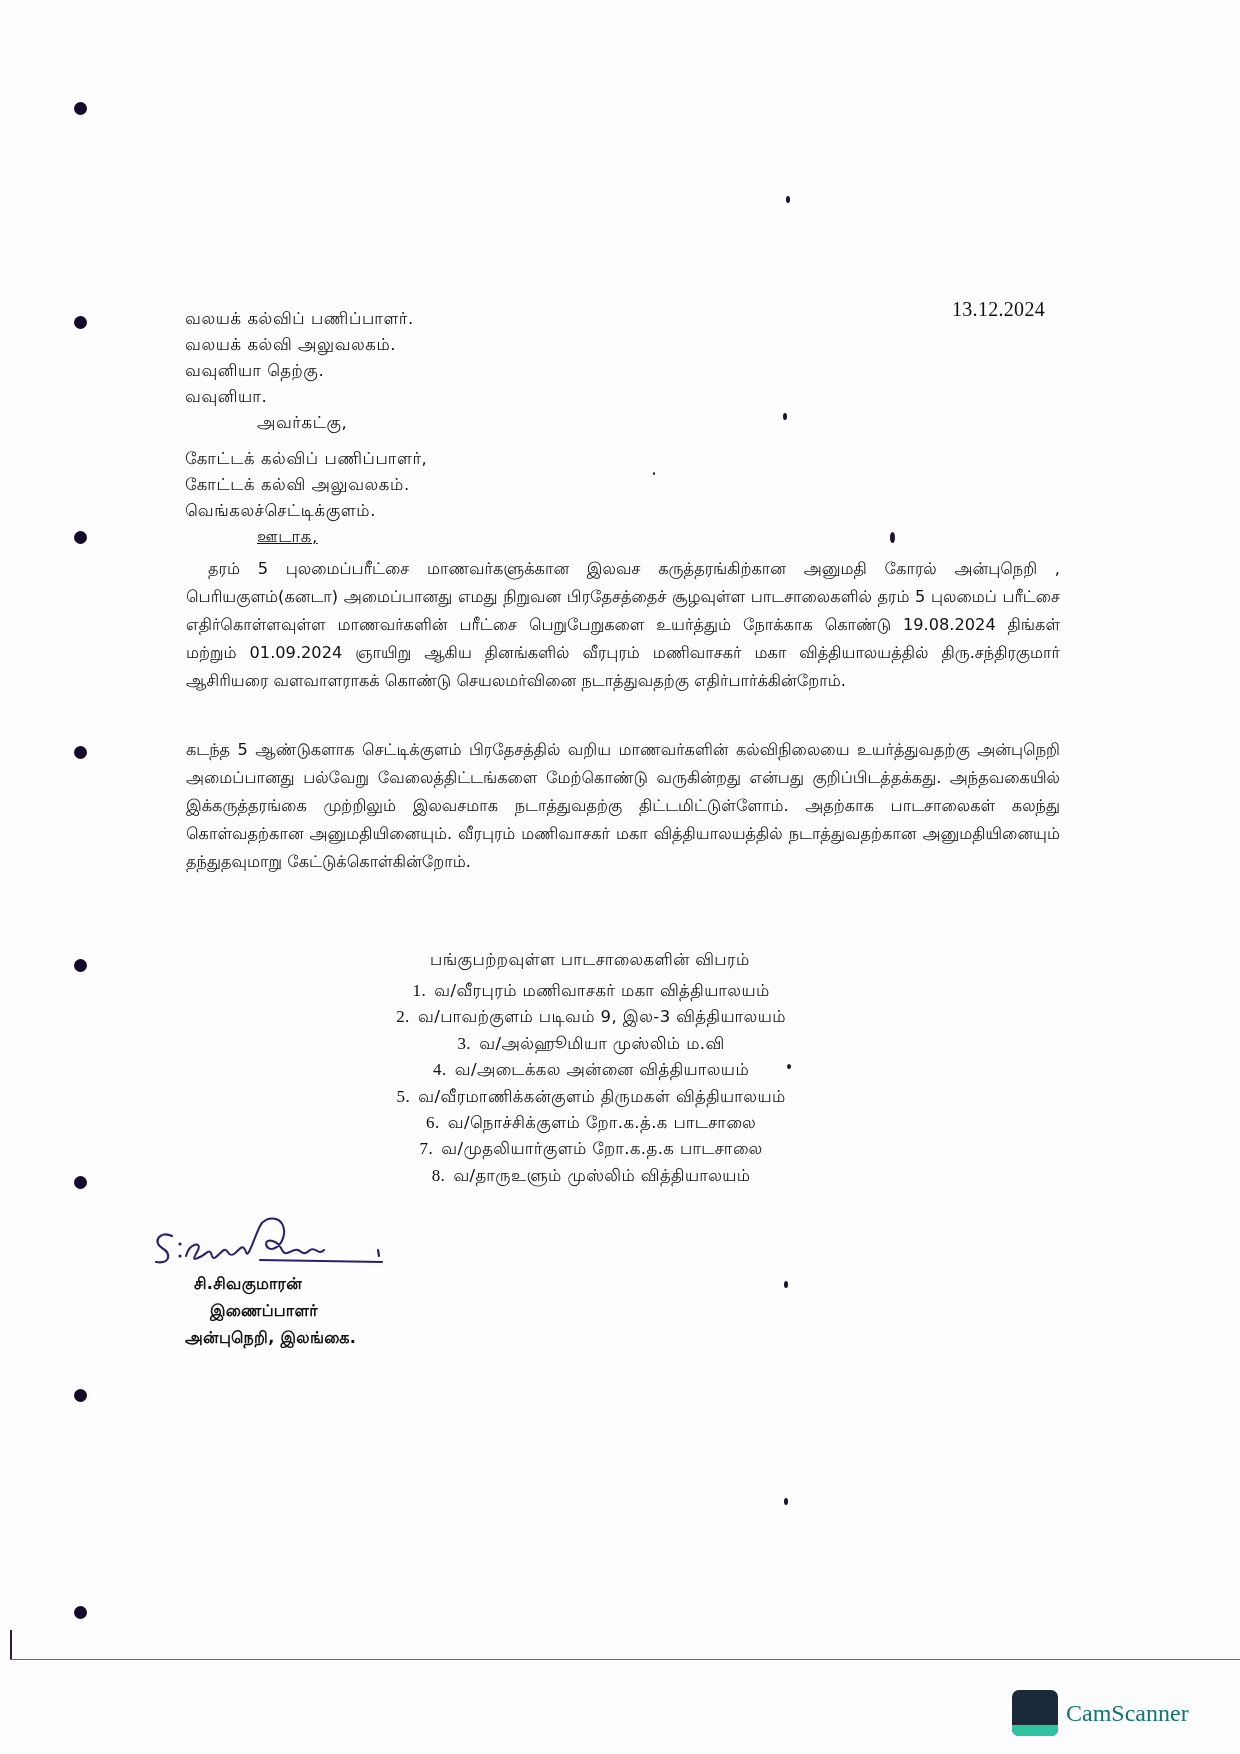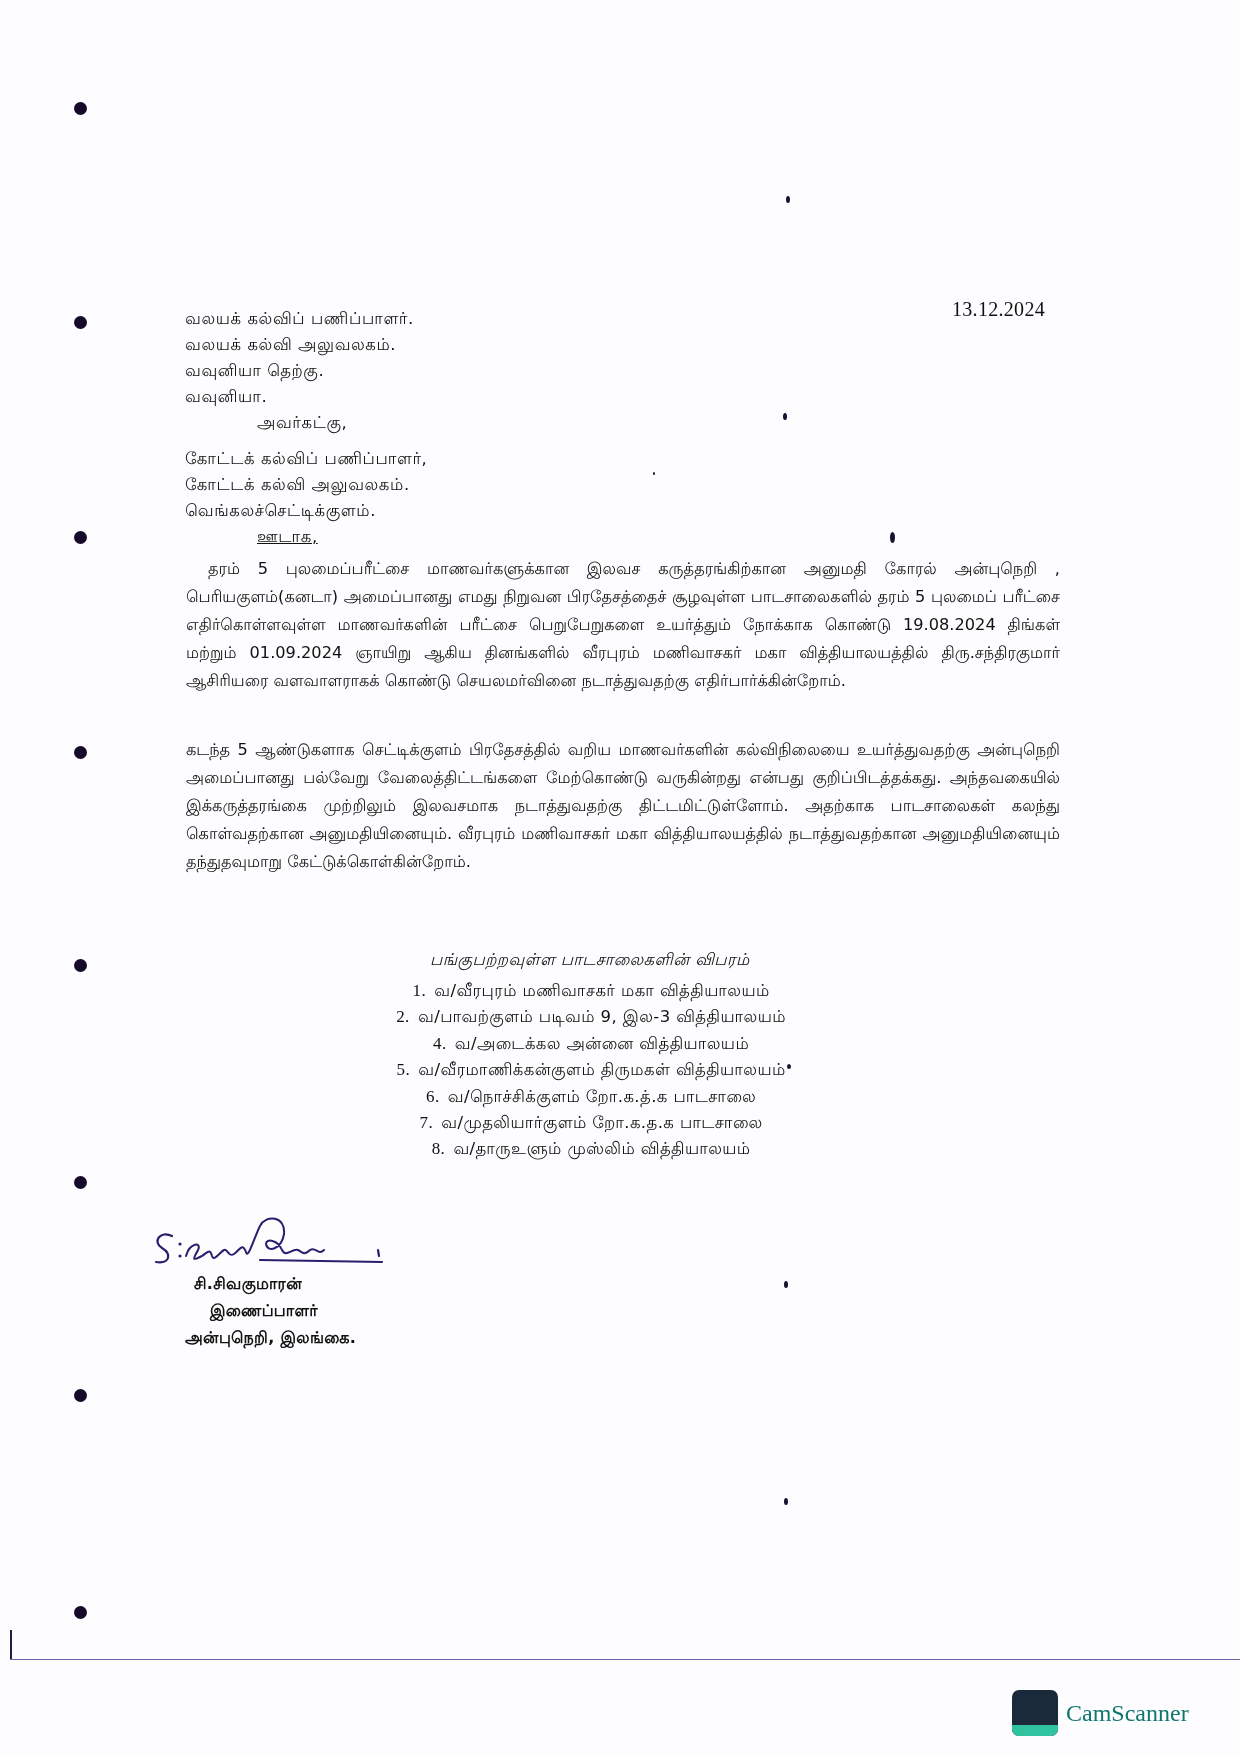--- a/index.html
+++ b/index.html
@@ -8,21 +8,21 @@
   .page { position:absolute; left:0; top:0; width:1240px; height:1754px; background:#fdfcfe; }
   .dot { position:absolute; width:13px; height:13px; border-radius:50%; background:#150a2a; }
   .speck { position:absolute; width:4px; height:7px; border-radius:50%; background:#1a1030; }
   .date { position:absolute; left:952px; top:298px; font-family:"Liberation Serif", serif; font-size:20px; letter-spacing:0.3px; }
   .addr { position:absolute; left:185px; font-size:16.5px; line-height:26px; letter-spacing:0.6px; }
   .addr .line { display:block; white-space:nowrap; }
   .addr .indent { padding-left:72px; }
   .underline { text-decoration:underline; }
   .para { position:absolute; left:186px; width:874px; font-size:16.2px; line-height:28px; text-align:justify; text-align-last:left; }
   .para .first-indent { display:inline-block; width:22px; }
-  .list-title { position:absolute; left:430px; top:950px; font-size:16.5px; letter-spacing:0.4px;font-style:italic; }
+  .list-title { position:absolute; left:430px; top:950px; font-size:16.5px; letter-spacing:0.4px; }
   .school-list { position:absolute; left:388px; top:978px; margin:0; padding:0; list-style:none; font-size:16.5px; line-height:26.4px; letter-spacing:0.4px;text-align:center; }
   .school-list li { white-space:nowrap; }
   .school-list .num { display:inline-block; width:30px; font-family:"Liberation Serif", serif; font-size:17px; }
   .signature { position:absolute; left:150px; top:1212px; width:250px; height:60px; }
   .sig-block { position:absolute; left:185px; top:1270px; font-size:16px; line-height:27px; letter-spacing:0.3px; }
   .sig-block .line { display:block; white-space:nowrap;font-weight:bold; }
   .sig-block .l1 { padding-left:9px; }
   .sig-block .l2 { padding-left:25px; }
   .bottom-edge { position:absolute; left:10px; top:1659px; width:1230px; height:1px; background:#6a62a8; }
   .left-edge { position:absolute; left:10px; top:1630px; width:2px; height:30px; background:#2a1a40; }
@@ -76,20 +76,21 @@
   </p>
 
   <p class="para" style="top:736px; margin:0;">
     <span>கடந்த 5 ஆண்டுகளாக செட்டிக்குளம் பிரதேசத்தில் வறிய மாணவர்களின் கல்விநிலையை உயர்த்துவதற்கு அன்புநெறி அமைப்பானது பல்வேறு வேலைத்திட்டங்களை மேற்கொண்டு வருகின்றது என்பது குறிப்பிடத்தக்கது. அந்தவகையில் இக்கருத்தரங்கை முற்றிலும் இலவசமாக நடாத்துவதற்கு திட்டமிட்டுள்ளோம். அதற்காக பாடசாலைகள் கலந்து கொள்வதற்கான அனுமதியினையும். வீரபுரம் மணிவாசகர் மகா வித்தியாலயத்தில் நடாத்துவதற்கான அனுமதியினையும் தந்துதவுமாறு கேட்டுக்கொள்கின்றோம்.</span>
   </p>
 
   <div class="list-title">பங்குபற்றவுள்ள பாடசாலைகளின் விபரம்</div>
   <ul class="school-list">
     <li><span class="num">1.</span><span>வ/வீரபுரம் மணிவாசகர் மகா வித்தியாலயம்</span></li>
     <li><span class="num">2.</span><span>வ/பாவற்குளம் படிவம் 9, இல-3 வித்தியாலயம்</span></li>
+    <li><span class="num">3.</span><span>வ/அல்ஹூமியா முஸ்லிம் ம.வி</span></li>
     <li><span class="num">4.</span><span>வ/அடைக்கல அன்னை வித்தியாலயம்</span></li>
     <li><span class="num">5.</span><span>வ/வீரமாணிக்கன்குளம் திருமகள் வித்தியாலயம்</span></li>
     <li><span class="num">6.</span><span>வ/நொச்சிக்குளம் றோ.க.த்.க பாடசாலை</span></li>
     <li><span class="num">7.</span><span>வ/முதலியார்குளம் றோ.க.த.க பாடசாலை</span></li>
     <li><span class="num">8.</span><span>வ/தாருஉளும் முஸ்லிம் வித்தியாலயம்</span></li>
   </ul>
 
   <svg class="signature" viewBox="0 0 250 60">
     <path d="M22 24 C10 18, 2 30, 12 36 C22 42, 20 52, 6 50" fill="none" stroke="#2a1f6e" stroke-width="2.2" stroke-linecap="round"></path>
     <circle cx="30" cy="32" r="1.6" fill="#2a1f6e"></circle>

